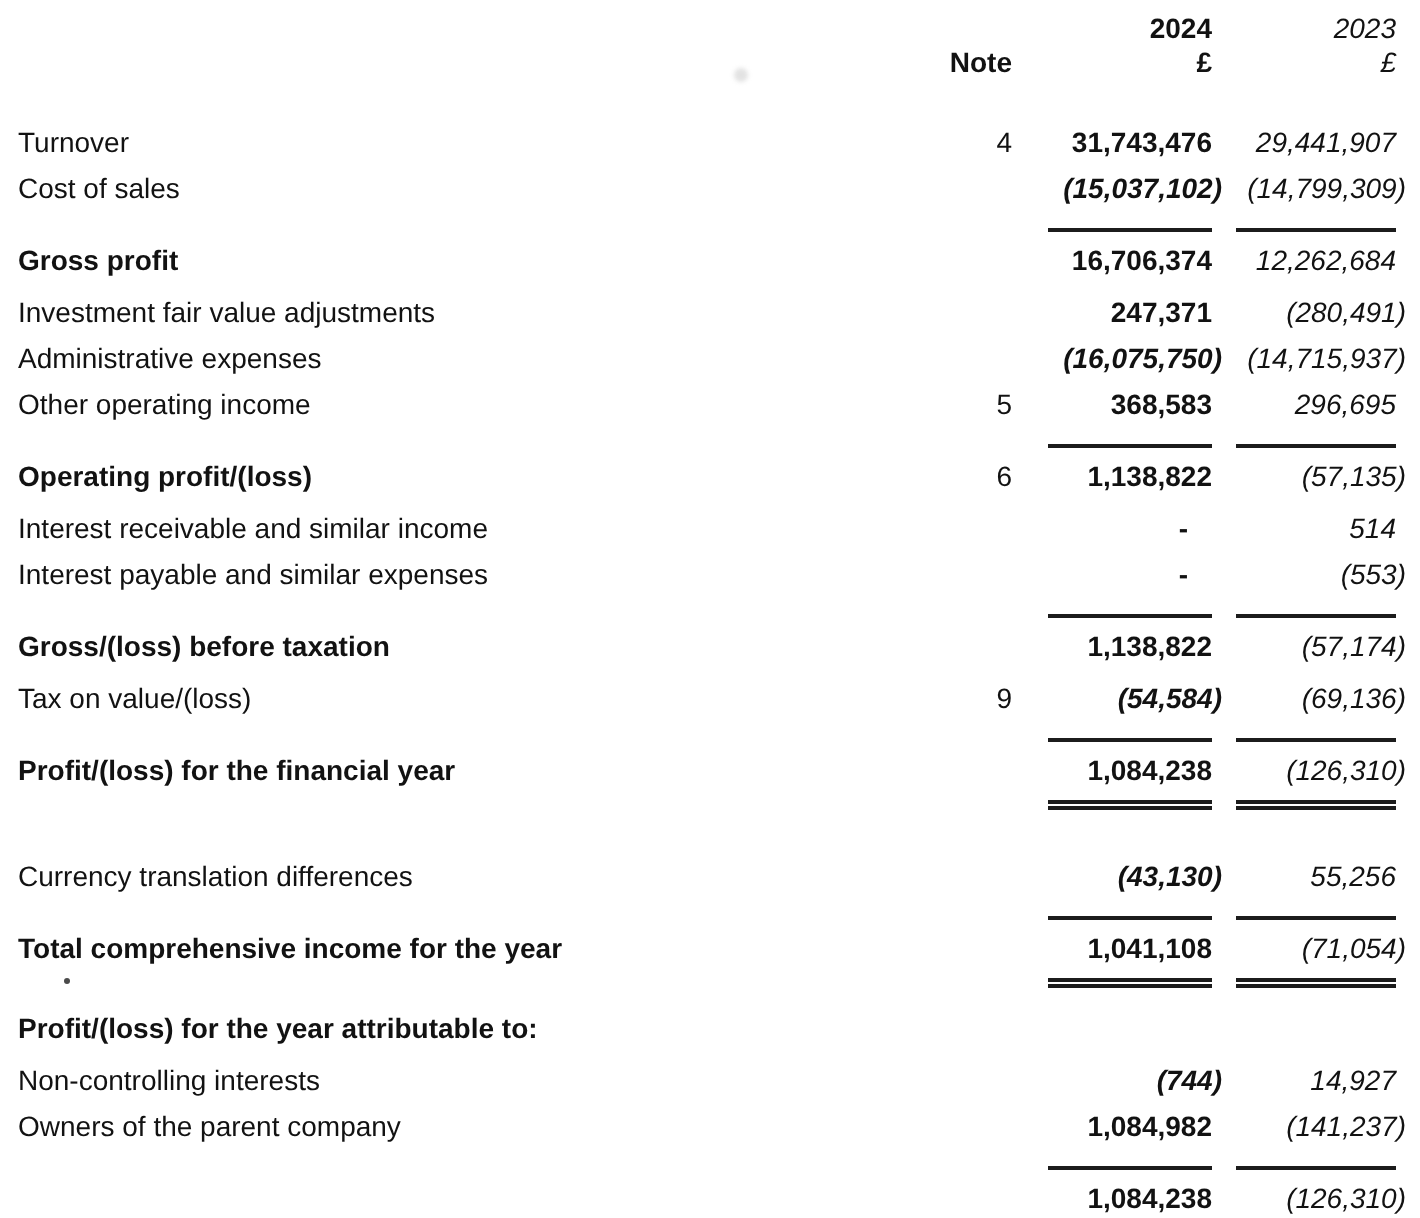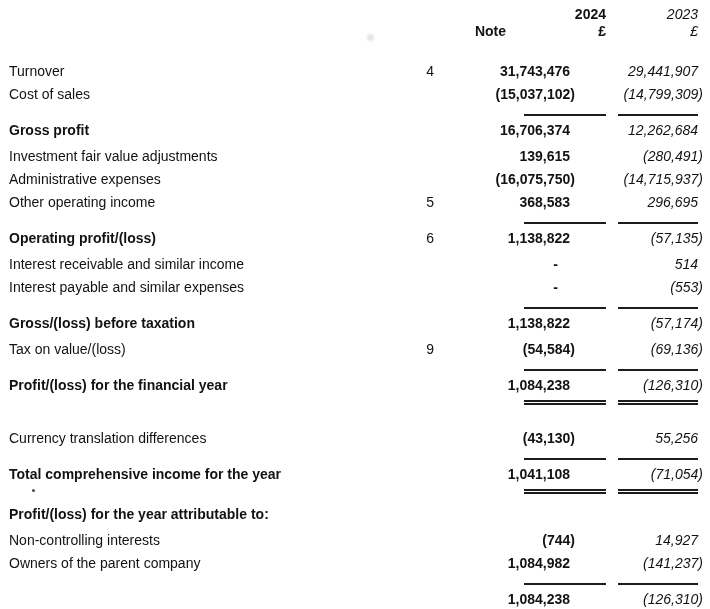--- a/index.html
+++ b/index.html
@@ -18,35 +18,35 @@
   }
   .grid-row {
     display: grid;
     grid-template-columns: 1fr 44px 100px 92px;
     align-items: center;
   }
   
   .header .grid-row { height: 17px; line-height: 17px; font-size: 14px; }
   
   .rows { display: flex; flex-direction: column; }
-  .item { height: 23px; line-height: 23px; font-size: 14px; gap: 36px; }
+  .item { height: 23px; line-height: 23px; font-size: 14px; }
   .rows .item:first-child { margin-top: 20px; }
   .item.bold { margin-top: 3px; margin-bottom: 3px; }
   .item.bold .lbl, .item.bold .v1 { font-weight: bold; }
   .item.section-gap { margin-top: 16px; }
 
   .cell { white-space: nowrap; }
   .note, .v1, .v2 { text-align: right; }
   .v1 { font-weight: bold; }
   .v2 { font-style: italic; font-weight: normal; }
   .hbold { font-weight: bold; }
   .hital { font-style: italic; }
 
   .v1.dash { padding-right: 12px; }
-  .overhang { transform: translateX(5px); }
+  .overhang { transform: translateX(5px); font-style: italic; }
 
   
   .rule-row { margin-top: 8px; height: 2px; }
   .rule-row .line { margin-left: auto; height: 0; border-top: 2px solid #1c1c1c; }
   .rule-row .l1 { width: 82px; }
   .rule-row .l2 { width: 80px; }
 
   .dbl-row { height: 5px; margin-bottom: 6px; }
   .dbl-row .dline {
     margin-left: auto; height: 5px; box-sizing: border-box;
@@ -107,21 +107,21 @@
       </div>
       <div class="grid-row item bold">
         <div class="cell lbl">Gross profit</div>
         <div class="cell note"></div>
         <div class="cell v1">16,706,374</div>
         <div class="cell v2">12,262,684</div>
       </div>
       <div class="grid-row item">
         <div class="cell lbl">Investment fair value adjustments</div>
         <div class="cell note"></div>
-        <div class="cell v1">139,615</div>
+        <div class="cell v1">247,371</div>
         <div class="cell v2 overhang">(280,491)</div>
       </div>
       <div class="grid-row item">
         <div class="cell lbl">Administrative expenses</div>
         <div class="cell note"></div>
         <div class="cell v1 overhang">(16,075,750)</div>
         <div class="cell v2 overhang">(14,715,937)</div>
       </div>
       <div class="grid-row item">
         <div class="cell lbl">Other operating income</div>

